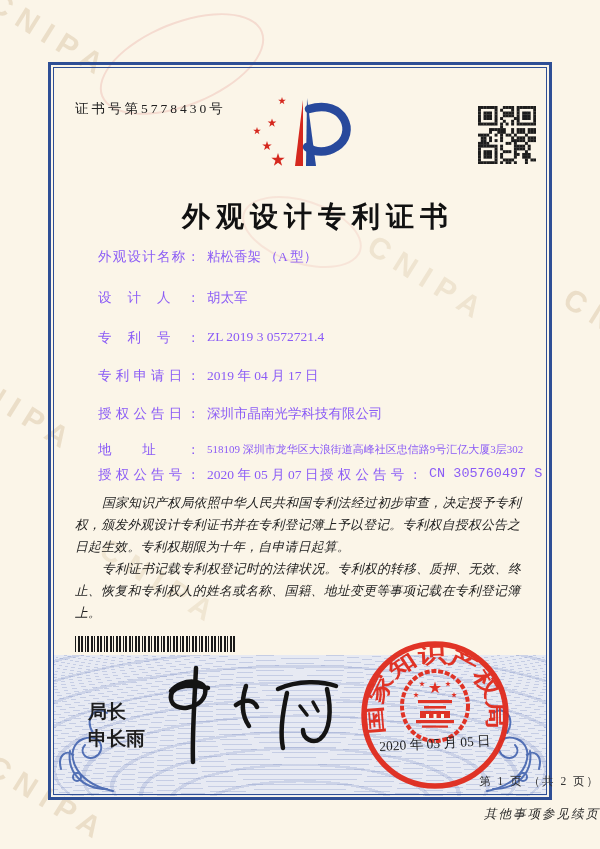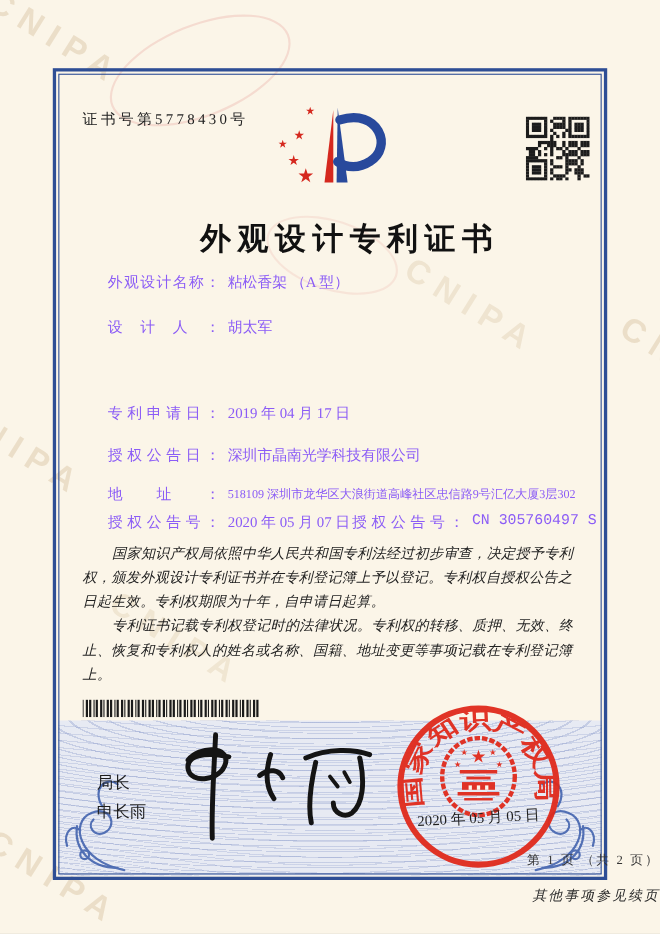--- a/index.html
+++ b/index.html
@@ -36,21 +36,21 @@
   .fvalue{margin-left:7px;}
   .fvalue.small{font-size:11px;}
   .grant2{position:absolute;left:222px;top:0;font-family:Liberation Mono, monospace;}
   
   .bodytext{position:absolute;left:75px;top:492px;width:452px;font-size:12.8px;
             line-height:22px;font-style:italic;letter-spacing:.3px;color:#222;}
   .bodytext p{margin:0;text-indent:2.1em;font-family:Liberation Serif, serif;}
   
   .barcode{position:absolute;left:75px;top:636px;width:165px;height:16px;}
   .signer{position:absolute;left:88px;top:698px;font-family:"Liberation Sans",sans-serif;
-          font-size:15px;line-height:27px;color:#1d1d1d;font-weight:400;}
+          font-size:19px;line-height:27px;color:#1d1d1d;font-weight:700;}
   .signature{position:absolute;left:140px;top:658px;}
   .seal{position:absolute;left:360px;top:640px;opacity:.95;}
   .pagefooter{position:absolute;left:0;top:774px;width:100%;text-align:right;
               font-size:11.5px;letter-spacing:2px;color:#333;}
   .note{position:absolute;left:0;top:806px;width:100%;text-align:right;
         font-size:12.5px;font-style:italic;letter-spacing:2px;color:#2a2a2a;}
 </style>
 </head>
 <body>
 
@@ -340,20 +340,23 @@
       </svg></div>
 
   <h1 class="title">外观设计专利证书</h1>
 
   <div class="field" style="top:248px">
     <span class="flabel">外观设计名称：</span><span class="fvalue">粘松香架 （A 型）</span>
   </div>
   <div class="field" style="top:289px">
     <span class="flabel">设计人：</span><span class="fvalue">胡太军</span>
   </div>
+  <div class="field" style="top:329px">
+    <span class="flabel">专利号：</span><span class="fvalue">ZL 2019 3 0572721.4</span>
+  </div>
   <div class="field" style="top:367px">
     <span class="flabel">专利申请日：</span><span class="fvalue">2019 年 04 月 17 日</span>
   </div>
   <div class="field" style="top:405px">
     <span class="flabel">授权公告日：</span><span class="fvalue">深圳市晶南光学科技有限公司</span>
   </div>
   <div class="field" style="top:441px">
     <span class="flabel">地址：</span><span class="fvalue small">518109 深圳市龙华区大浪街道高峰社区忠信路9号汇亿大厦3层302</span>
   </div>
   <div class="field" style="top:466px">

